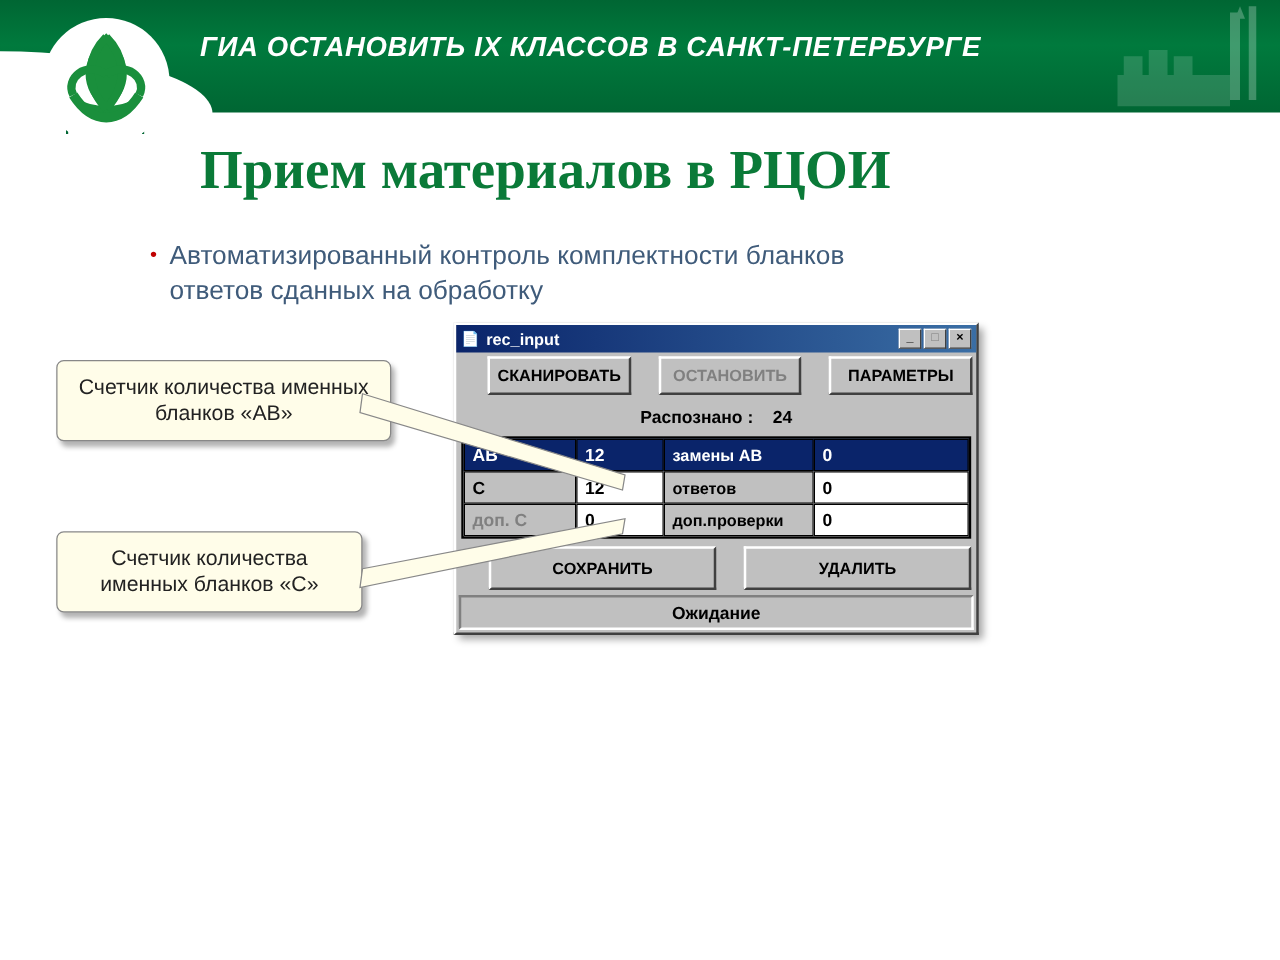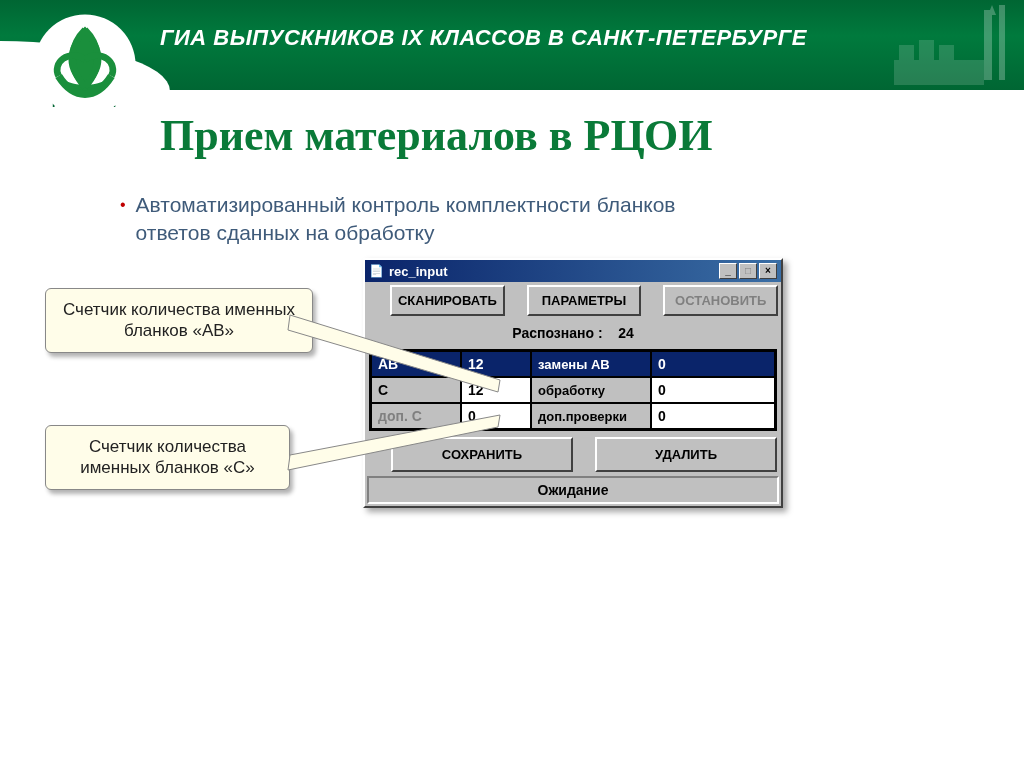--- a/index.html
+++ b/index.html
@@ -196,21 +196,21 @@
     position: absolute; left: 32px; top: 96px;
     color: #006633; font-size: 12px; font-weight: bold;
     width: 106px; text-align: center;
   }
 </style>
 </head>
 <body>
 
 <div class="header">
   <div class="curve"></div>
-  <div class="header-title">ГИА ВЫПУСКНИКОВ IX КЛАССОВ В САНКТ-ПЕТЕРБУРГЕ</div>
+  <div class="header-title">ГИА ОСТАНОВИТЬ IX КЛАССОВ В САНКТ-ПЕТЕРБУРГЕ</div>
   <div class="header-right">
     <svg viewBox="0 0 140 90">
       <rect x="100" y="10" width="8" height="70" fill="#ffffff"></rect>
       <rect x="115" y="5" width="6" height="75" fill="#ffffff"></rect>
       <polygon points="108,5 104,15 112,15" fill="#ffffff"></polygon>
       <rect x="10" y="60" width="90" height="25" fill="#ffffff" opacity="0.6"></rect>
       <rect x="15" y="45" width="15" height="15" fill="#ffffff" opacity="0.6"></rect>
       <rect x="35" y="40" width="15" height="20" fill="#ffffff" opacity="0.6"></rect>
       <rect x="55" y="45" width="15" height="15" fill="#ffffff" opacity="0.6"></rect>
     </svg>
@@ -259,40 +259,40 @@
     <div class="tb-btn disabled">
         <span>□</span>
       </div>
     <div class="tb-btn">
         <span>×</span>
       </div>
   </div>
 
   <div class="win-toolbar">
     <div class="win-btn">СКАНИРОВАТЬ</div>
+    <div class="win-btn disabled">ОСТАНОВИТЬ</div>
     <div class="win-btn">ПАРАМЕТРЫ</div>
-    <div class="win-btn disabled">ОСТАНОВИТЬ</div>
   </div>
 
   <div class="status-line">
     <span>Распознано :</span>&nbsp;&nbsp;&nbsp;
     <span>24</span>
   </div>
 
   <div class="grid">
     <div class="grid-row">
       <div class="grid-cell label-c sel">АВ</div>
       <div class="grid-cell val-c sel">12</div>
       <div class="grid-cell label-c2 sel">замены АВ</div>
       <div class="grid-cell val-c2 sel">0</div>
     </div>
     <div class="grid-row">
       <div class="grid-cell label-c">С</div>
       <div class="grid-cell val-c">12</div>
-      <div class="grid-cell label-c2">обработку</div>
+      <div class="grid-cell label-c2">ответов</div>
       <div class="grid-cell val-c2">0</div>
     </div>
     <div class="grid-row">
       <div class="grid-cell label-c dim">доп.  С</div>
       <div class="grid-cell val-c">0</div>
       <div class="grid-cell label-c2">доп.проверки</div>
       <div class="grid-cell val-c2">0</div>
     </div>
   </div>
 

